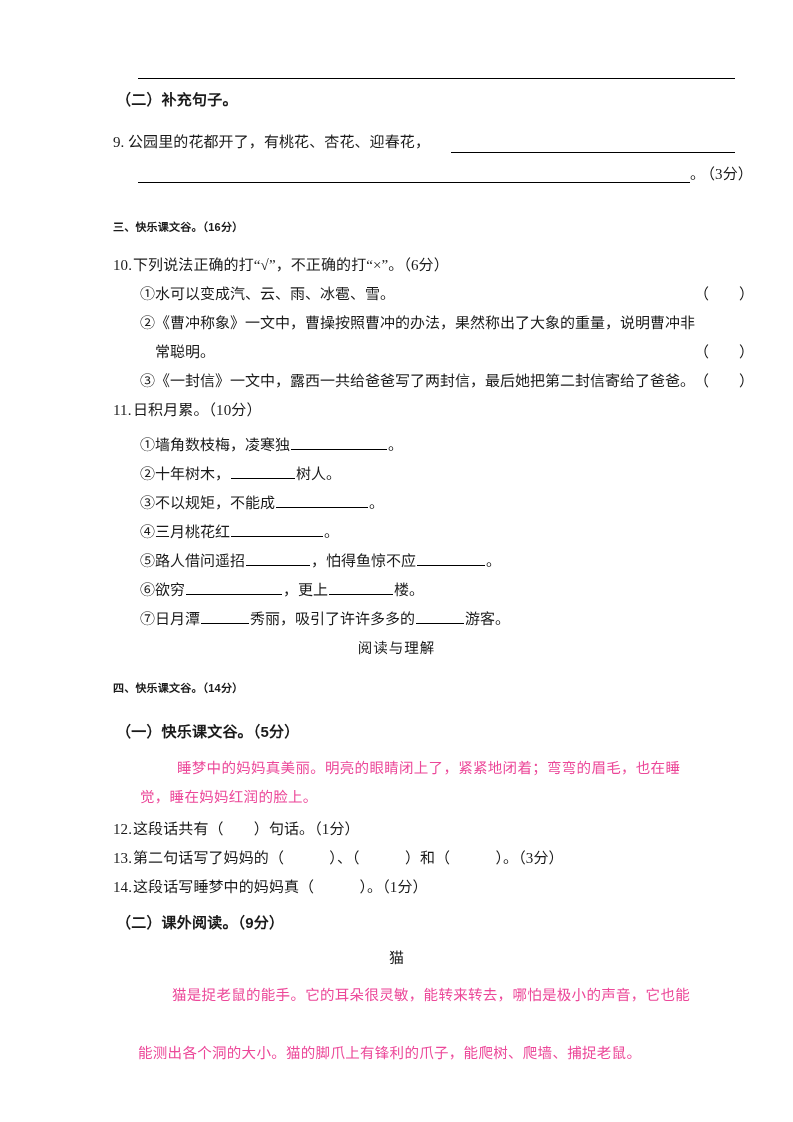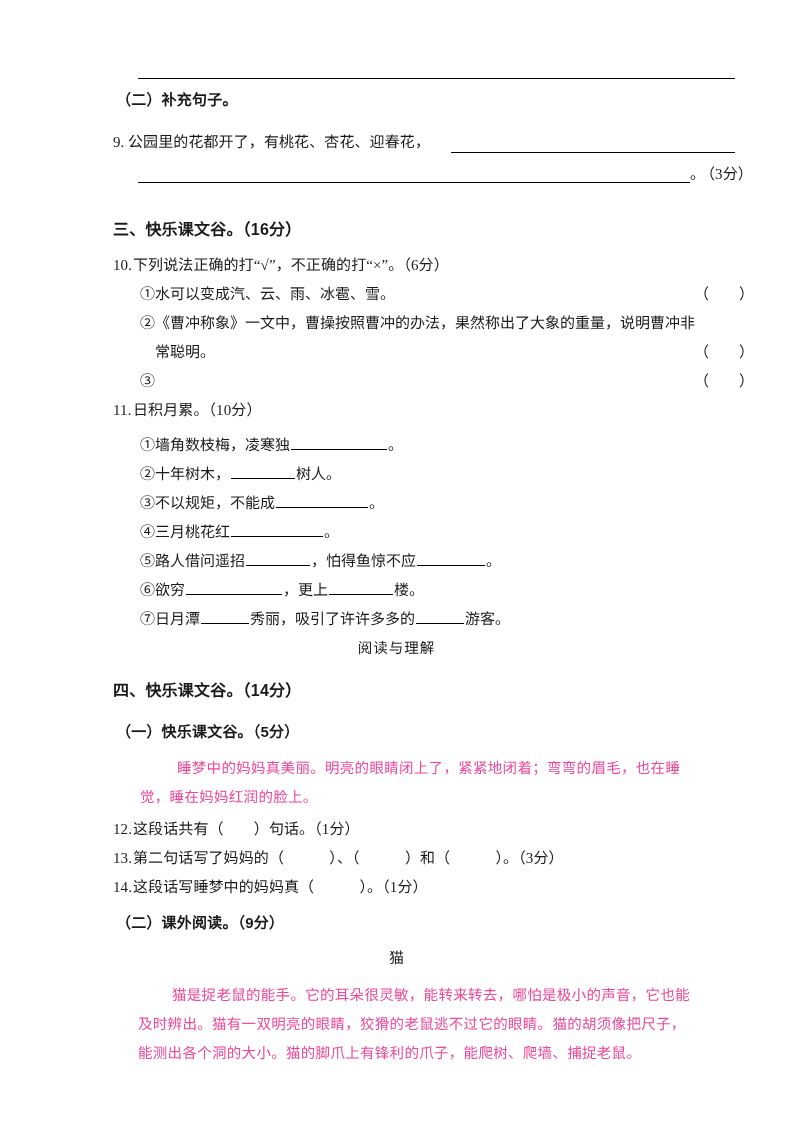--- a/index.html
+++ b/index.html
@@ -30,21 +30,21 @@
   .row {
     position: absolute;
     white-space: nowrap;
     line-height: 1;
   }
 
   
   .sec-head {
     font-family: "Liberation Sans", "DejaVu Sans", sans-serif;
     font-weight: bold;
-    font-size: 16px;
+    font-size: 11px;
     letter-spacing: 0.2px;
   }
   .sub-head {
     font-family: "Liberation Sans", "DejaVu Sans", sans-serif;
     font-weight: bold;
     font-size: 15px;
     letter-spacing: 0.2px;
   }
   .center-head {
     font-family: "Liberation Sans", "DejaVu Sans", sans-serif;
@@ -126,20 +126,21 @@
   <div class="row q-sub" style="left:140px; top:287px;">①</div>
   <div class="row q-sub" style="left:155px; top:287px;">水可以变成汽、云、雨、冰雹、雪。</div>
   <div class="row q-sub" style="left:694px; top:287px;">（　　）</div>
 
   <div class="row q-sub" style="left:140px; top:316px;">②</div>
   <div class="row q-sub" style="left:155px; top:316px;">《曹冲称象》一文中，曹操按照曹冲的办法，果然称出了大象的重量，说明曹冲非</div>
   <div class="row q-sub" style="left:155px; top:345px;">常聪明。</div>
   <div class="row q-sub" style="left:694px; top:345px;">（　　）</div>
 
   <div class="row q-sub" style="left:140px; top:374px;">③</div>
+  <div class="row q-sub" style="left:155px; top:374px;">《一封信》一文中，露西一共给爸爸写了两封信，最后她把第二封信寄给了爸爸。</div>
   <div class="row q-sub" style="left:694px; top:374px;">（　　）</div>
 
   <div class="row q" style="left:113px; top:403px;">11.</div>
   <div class="row q" style="left:133px; top:403px;">日积月累。（10分）</div>
 
   <div class="row q-sub" style="left:140px; top:435px;">
     <span>①</span><span>墙角数枝梅，凌寒独</span><span class="blank" style="width:96px;"></span><span>。</span>
   </div>
 
   <div class="row q-sub" style="left:140px; top:464px;">
@@ -184,16 +185,15 @@
   <div class="row q" style="left:133px; top:851px;">第二句话写了妈妈的（　　　）、（　　　）和（　　　）。（3分）</div>
 
   <div class="row q" style="left:113px; top:880px;">14.</div>
   <div class="row q" style="left:133px; top:880px;">这段话写睡梦中的妈妈真（　　　）。（1分）</div>
 
   <div class="row sub-head" style="left:116px; top:915px;">（二）课外阅读。（9分）</div>
 
   <div class="row passage-title" style="top:951px;">猫</div>
 
   <div class="row passage" style="left:172px; top:988px;">猫是捉老鼠的能手。它的耳朵很灵敏，能转来转去，哪怕是极小的声音，它也能</div>
-  <div class="row passage" style="left:138px; top:1017px;">及时辨出。猫有一双明亮的眼睛，狡猾的老鼠逃不过它的眼睛。猫的胡须像把尺子，</div>
   <div class="row passage" style="left:138px; top:1046px;">能测出各个洞的大小。猫的脚爪上有锋利的爪子，能爬树、爬墙、捕捉老鼠。</div>
 
 </div>
 
 </body></html>

